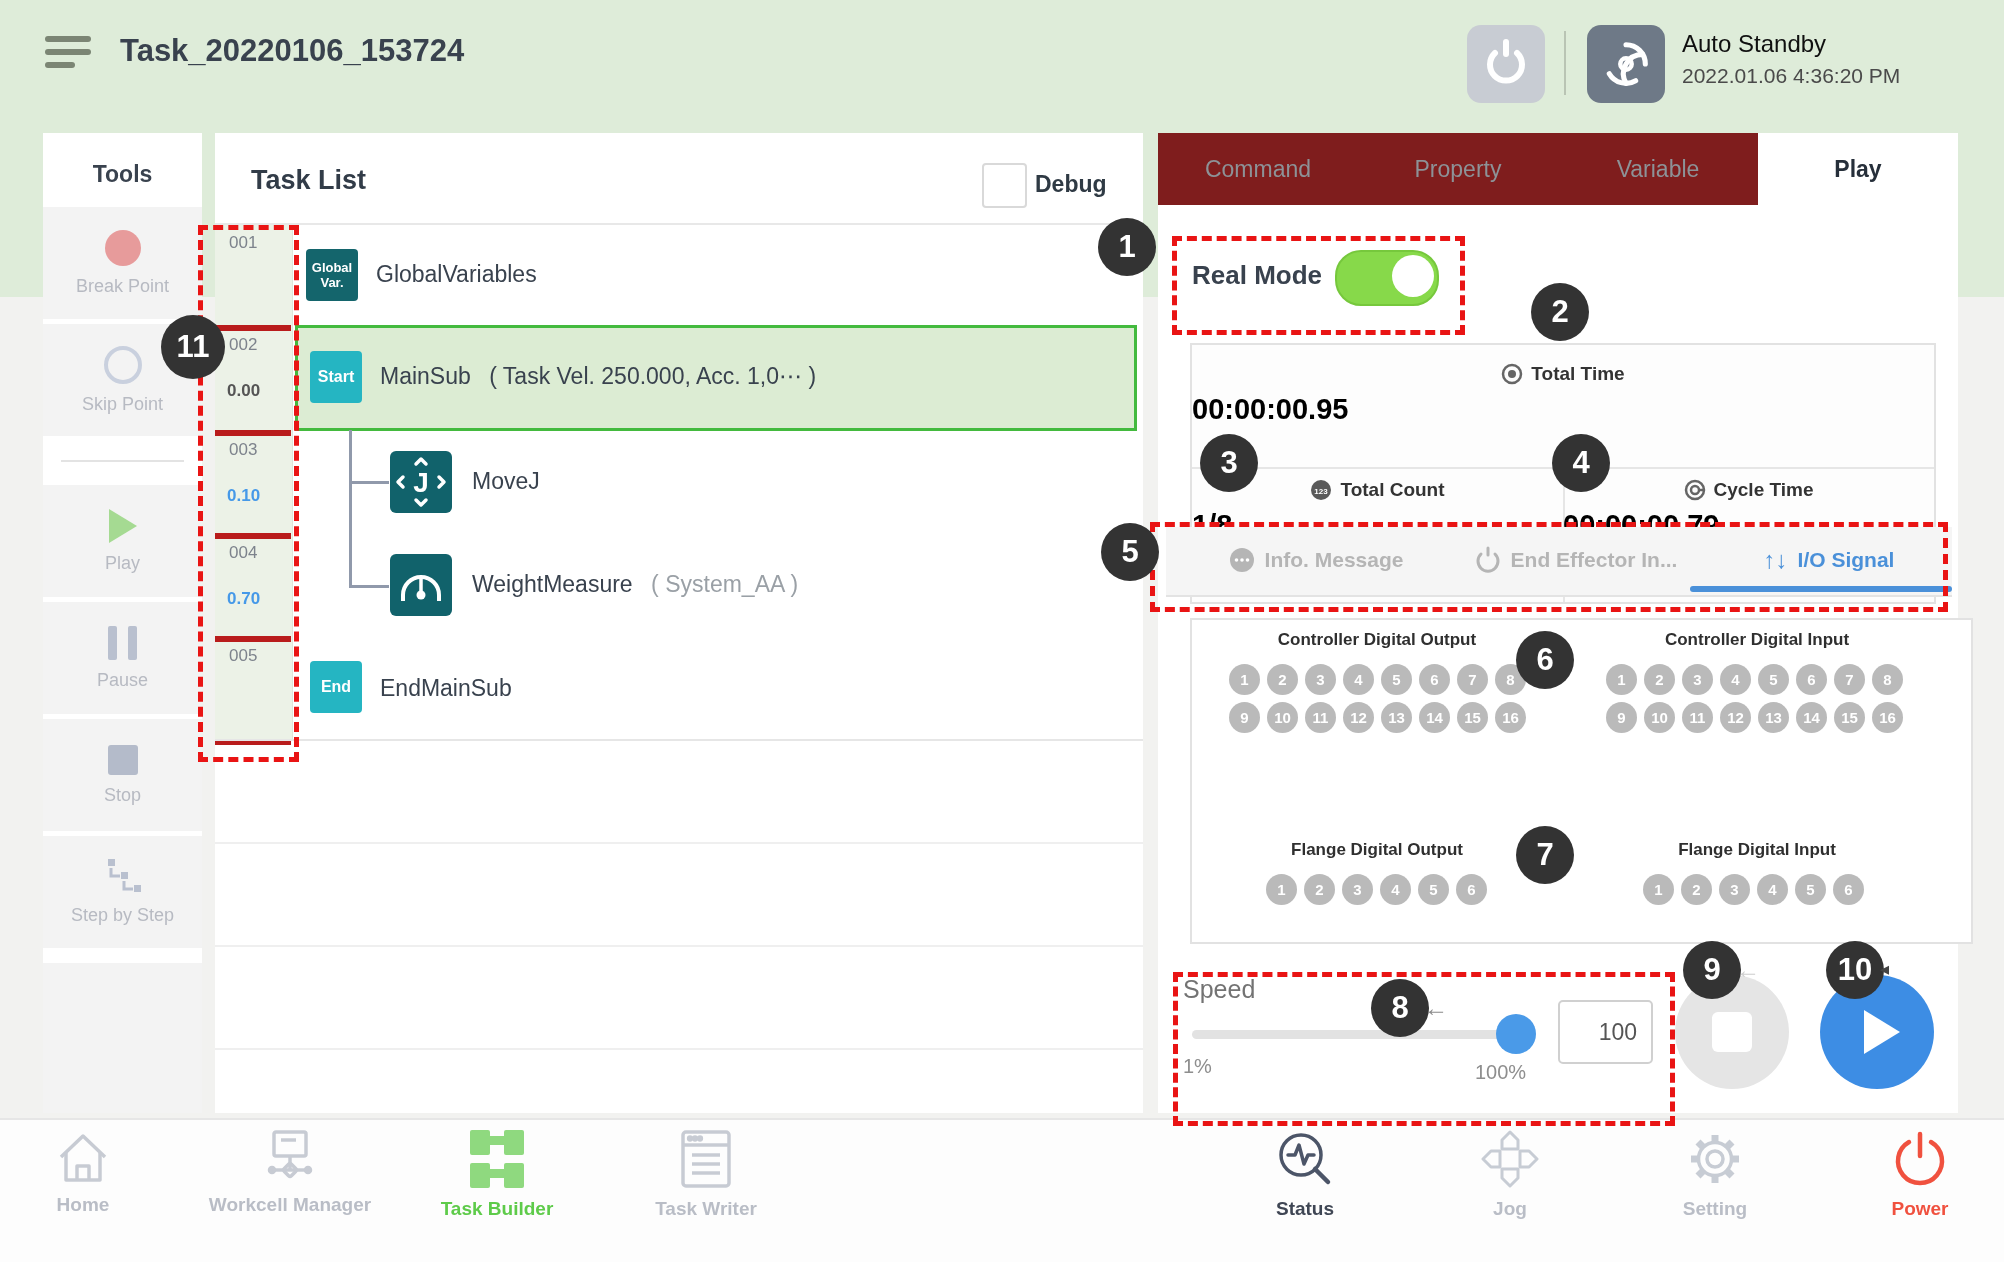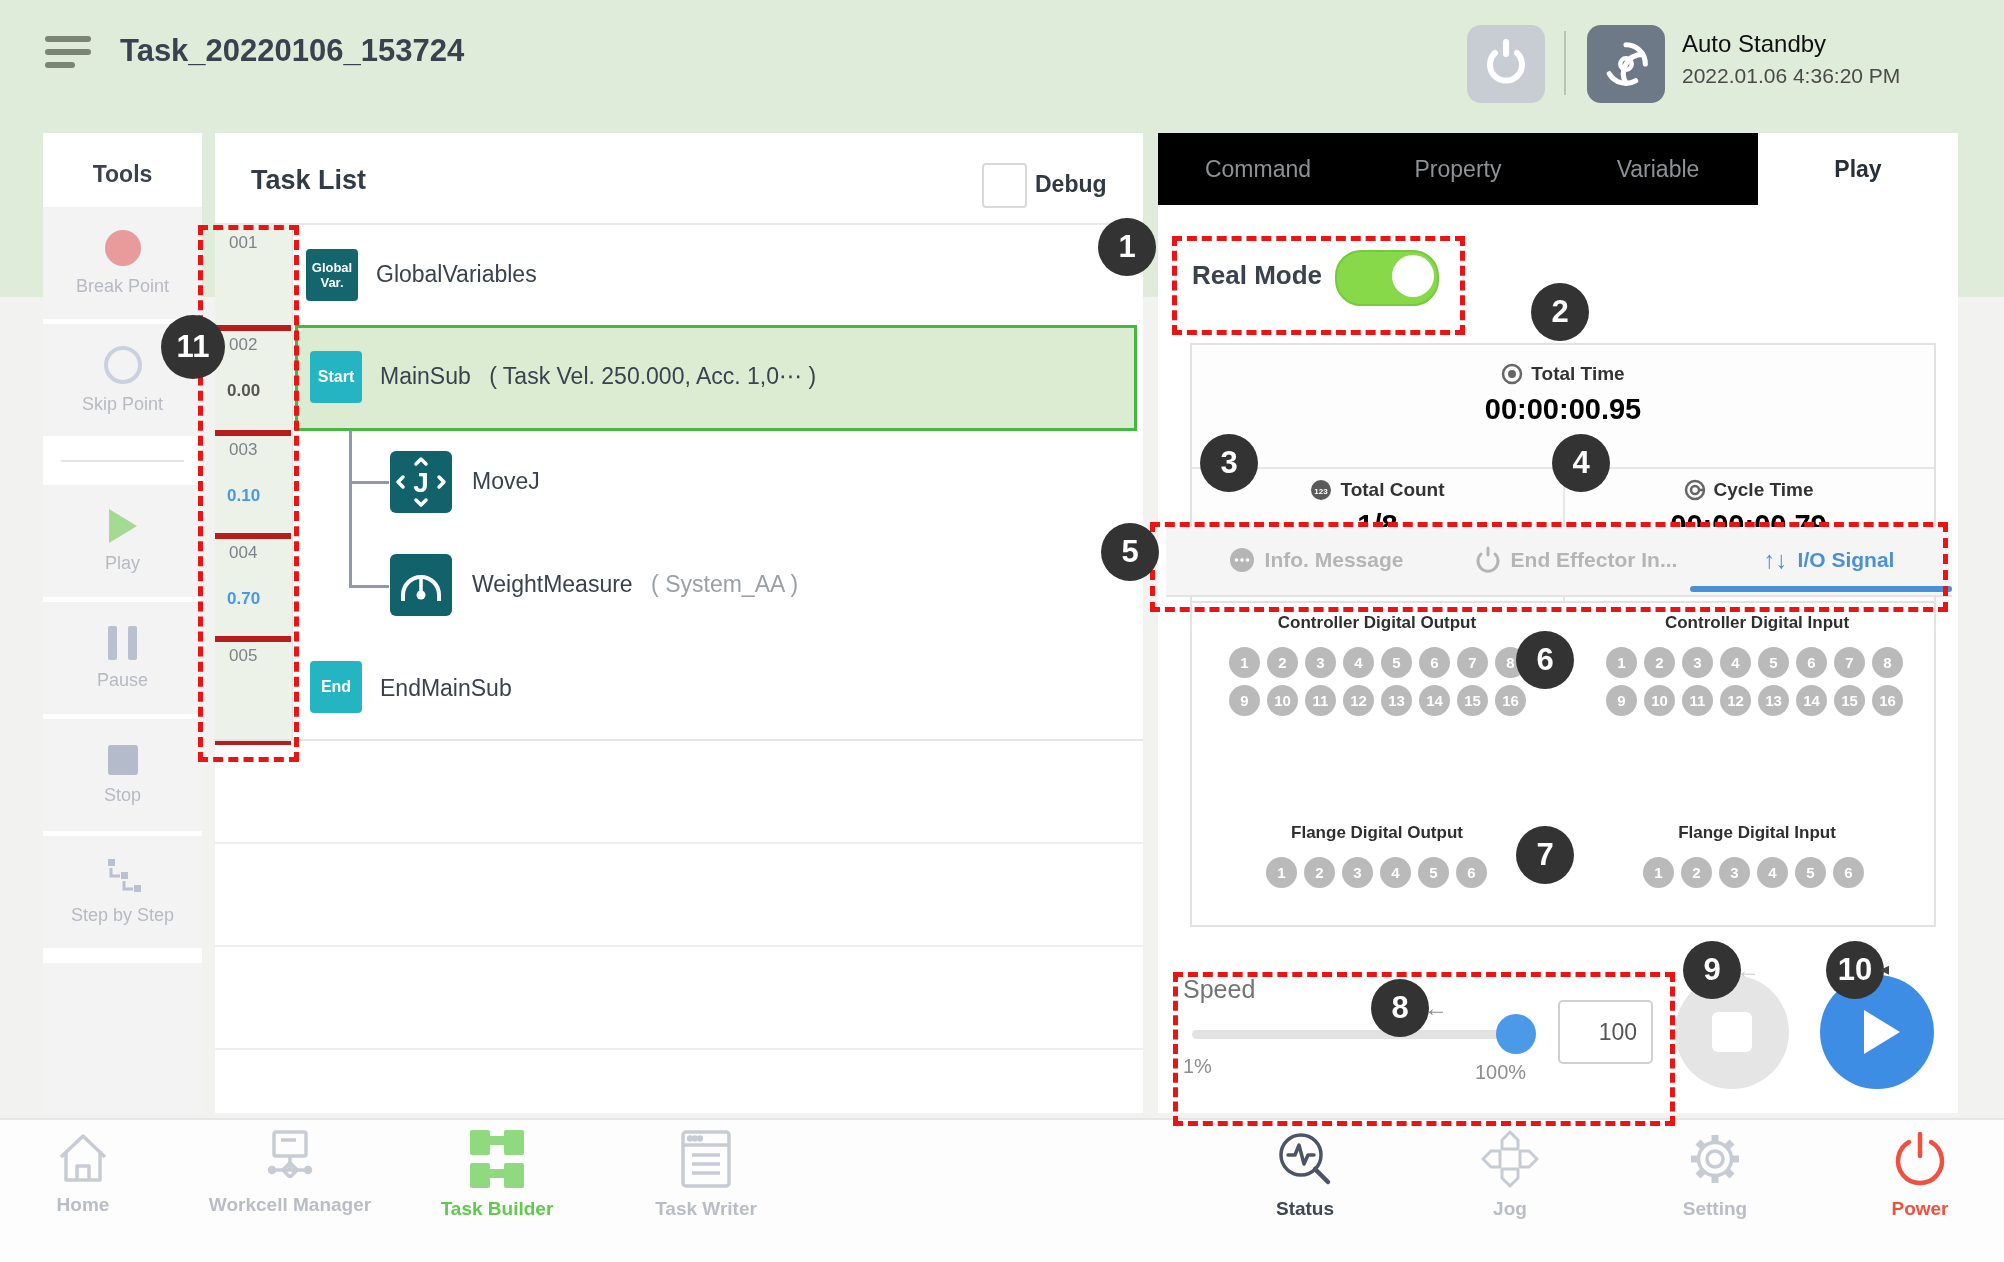--- a/index.html
+++ b/index.html
@@ -33,29 +33,29 @@
   .numcell .t.blue{color:#4699e8;}
   .row-label{font-size:23px;color:#39424e;}
   .row-detail{font-size:23px;color:#9aa0a6;margin-left:14px;}
   .badge-sq{display:flex;align-items:center;justify-content:center;flex-direction:column;
             color:#fff;font-weight:bold;border-radius:4px;text-align:center;}
   .selected-row{background:#dcecd3;border:3px solid #43ba3e;}
   .treeline{background:#9099ab;}
   .faintline{background:#efefef;height:2px;}
   
   .rtab{position:absolute;top:0;height:72px;display:flex;align-items:center;justify-content:center;
-        font-size:23px;color:#8d9297;background:#000000;}
+        font-size:23px;color:#8d9297;background:#7f1d1d;}
   .rtab.active{background:#ffffff;color:#262f3a;font-weight:bold;}
   .real-mode{font-size:26px;font-weight:bold;color:#39424e;}
   .toggle{width:100px;height:52px;border-radius:26px;background:#87d94a;border:2px solid #76c83c;position:relative;}
   .toggle .knob{position:absolute;right:3px;top:3px;width:42px;height:42px;border-radius:50%;background:#fff;}
   
   .stats-box{border:2px solid #e2e2e2;background:#fdfdfd;}
   .stat-label{font-size:19px;font-weight:bold;color:#333;display:flex;align-items:center;justify-content:center;gap:8px;}
-  .stat-value{font-size:29px;font-weight:bold;color:#000;text-align:center;}
+  .stat-value{font-size:29px;font-weight:bold;color:#000;text-align:left;}
   
   .subtab-row{background:#f5f5f5;border-bottom:2px solid #e3e3e3;}
   .subtab{position:absolute;top:0;height:66px;display:flex;align-items:center;justify-content:center;gap:10px;
           font-size:21px;font-weight:bold;color:#b5b5b5;}
   .subtab.active{color:#4a90d9;}
   .subtab-underline{position:absolute;background:#4a90d9;height:6px;border-radius:3px;}
   
   .io-box{border:2px solid #e2e2e2;background:#ffffff;}
   .io-head{font-size:17px;font-weight:bold;color:#2f2f2f;text-align:center;}
   .io-dots{display:flex;gap:7px;}
@@ -324,21 +324,21 @@
         </svg>
         <span>End Effector In...</span>
       </div>
       <div class="subtab active" style="left:540px;width:246px;">
         <span style="font-size:24px;">↑↓</span>
         <span>I/O Signal</span>
       </div>
       <div class="subtab-underline" style="left:524px;top:59px;width:262px;"></div>
     </div>
 
-    <div class="abs io-box" style="left:32px;top:468px;width:742px;height:322px;">
+    <div class="abs io-box" style="left:32px;top:485px;width:742px;height:322px;padding-left:37px;">
       <div class="abs io-head" style="left:30px;top:10px;width:310px;">Controller Digital Output</div>
       <div class="abs io-head" style="left:410px;top:10px;width:310px;">Controller Digital Input</div>
       <div class="abs io-dots" style="left:37px;top:44px;width:297px;flex-wrap:wrap;">
           <span class="io-dot">1</span>
           <span class="io-dot">2</span>
           <span class="io-dot">3</span>
           <span class="io-dot">4</span>
           <span class="io-dot">5</span>
           <span class="io-dot">6</span>
           <span class="io-dot">7</span>

